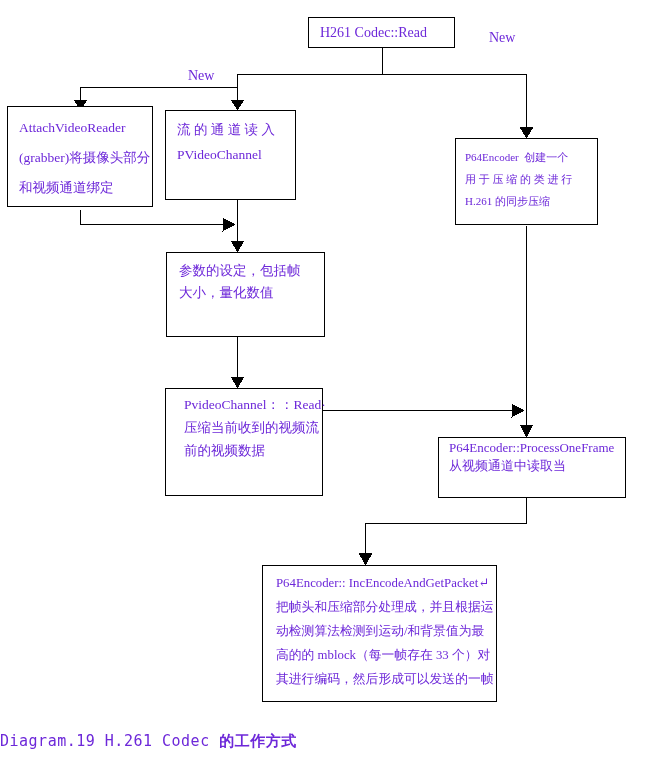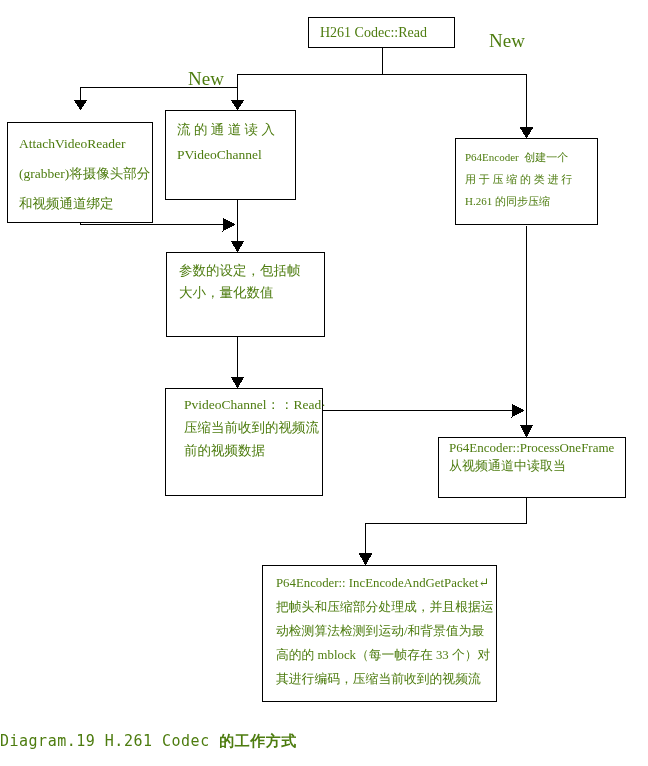--- a/index.html
+++ b/index.html
@@ -1,36 +1,36 @@
 <!DOCTYPE html>
 <html><head>
 <meta charset="utf-8">
 <style>
   html,body{margin:0;padding:0;background:#ffffff;}
   #canvas{
     position:relative;width:648px;height:766px;background:#ffffff;
-    font-family:"Liberation Serif","DejaVu Serif",serif;color:#4d7c0f;
+    font-family:"Liberation Serif","DejaVu Serif",serif;color:#6d28d9;
     overflow:hidden;
   }
   #connectors{position:absolute;left:0;top:0;width:648px;height:766px;pointer-events:none;}
   .box{
     position:absolute;border:1px solid #000;background:#fff;
     box-sizing:border-box;z-index:2;
   }
   .ln{display:block;white-space:pre;}
   
   .b-top   {left:308px;top:17px; width:147px;height:31px;padding:5px 0 0 11px;font-size:14px;line-height:20px;}
-  .b-attach{left:7px;  top:122px;width:146px;height:101px;padding:6px 0 0 11px;font-size:13.5px;line-height:30px;}
+  .b-attach{left:7px;  top:106px;width:146px;height:101px;padding:6px 0 0 11px;font-size:13.5px;line-height:30px;}
   .b-create{left:165px;top:110px;width:131px;height:90px; padding:6px 0 0 11px;font-size:13.5px;line-height:25px;}
   .b-p64new{left:455px;top:138px;width:143px;height:87px; padding:7px 0 0 9px; font-size:11px;line-height:22px;}
   .b-params{left:166px;top:252px;width:159px;height:85px; padding:7px 0 0 12px;font-size:13.5px;line-height:21.5px;}
   .b-read  {left:165px;top:388px;width:158px;height:108px; padding:4px 0 0 18px;font-size:13.5px;line-height:23px;}
   .b-proc  {left:438px;top:437px;width:188px;height:61px; padding:1px 0 0 10px;font-size:13px;  line-height:18px;}
   .b-inc   {left:262px;top:565px;width:235px;height:137px;padding:5px 0 0 13px;font-size:12.8px;line-height:24px;}
-  .newlbl{position:absolute;font-size:19px;z-index:2;}
+  .newlbl{position:absolute;font-size:14px;z-index:2;}
   .new-left {left:188px;top:68px;}
   .new-right{left:489px;top:30px;}
   .caption{
     position:absolute;left:0;top:732px;width:100%;text-align:left;
     font-family:"DejaVu Sans Mono","Liberation Mono",monospace;
     font-size:15px;letter-spacing:0.5px;z-index:2;
   }
   .caption .cjk{font-weight:bold;}
 </style>
 </head>
@@ -104,20 +104,20 @@
   <div class="box b-proc">
     <span class="ln">P64Encoder::ProcessOneFrame</span>
     <span class="ln">从视频通道中读取当</span>
   </div>
 
   <div class="box b-inc">
     <span class="ln">P64Encoder:: IncEncodeAndGetPacket↵</span>
     <span class="ln">把帧头和压缩部分处理成，并且根据运</span>
     <span class="ln">动检测算法检测到运动/和背景值为最</span>
     <span class="ln">高的的 mblock（每一帧存在 33 个）对</span>
-    <span class="ln">其进行编码，压缩当前收到的视频流</span>
+    <span class="ln">其进行编码，然后形成可以发送的一帧</span>
   </div>
 
   <div class="caption">
     <span>Diagram.19 H.261 Codec </span><span class="cjk">的工作方式</span>
   </div>
 
 </div>
 
 </body></html>

